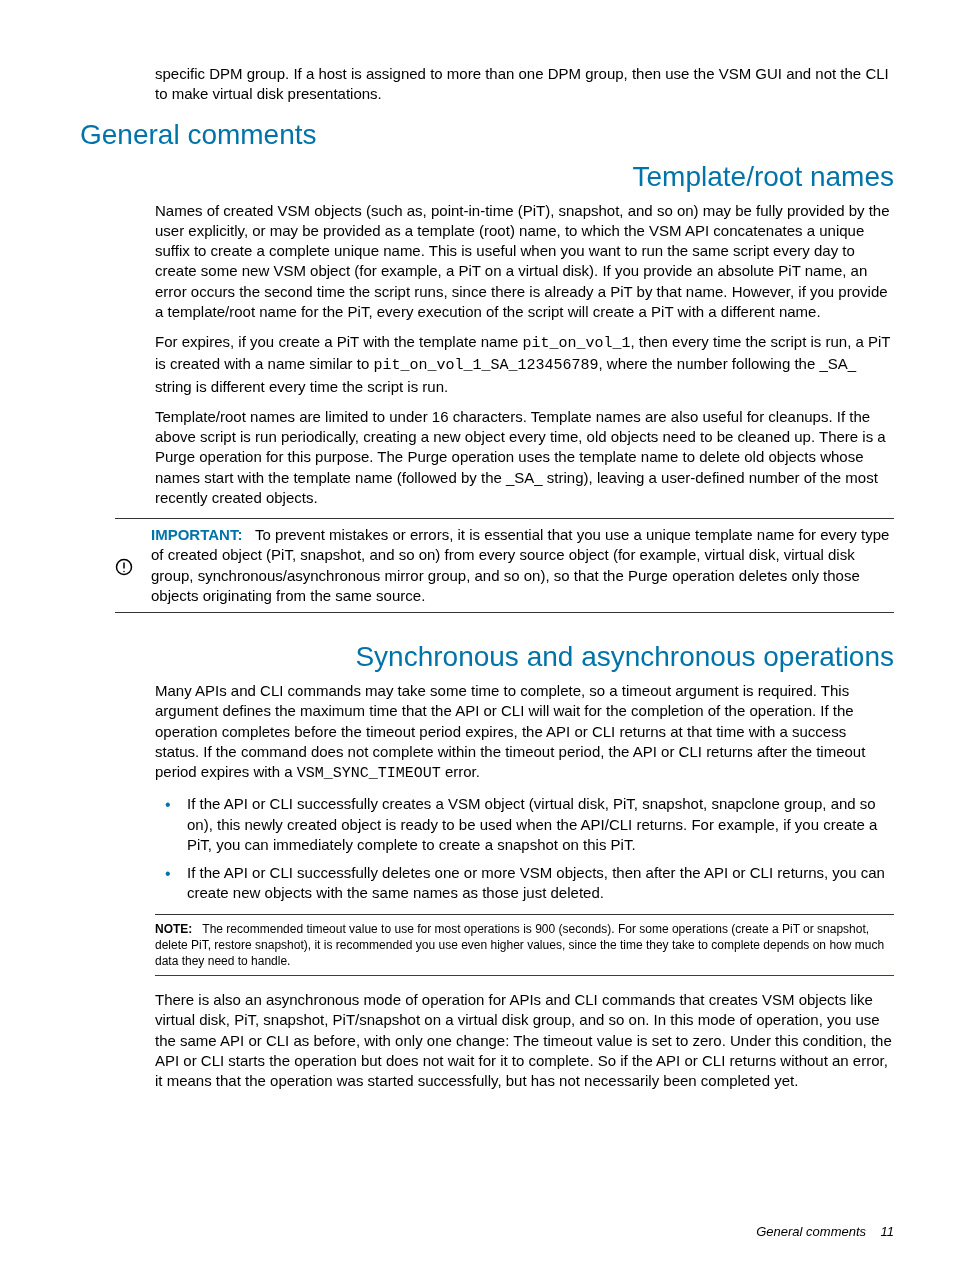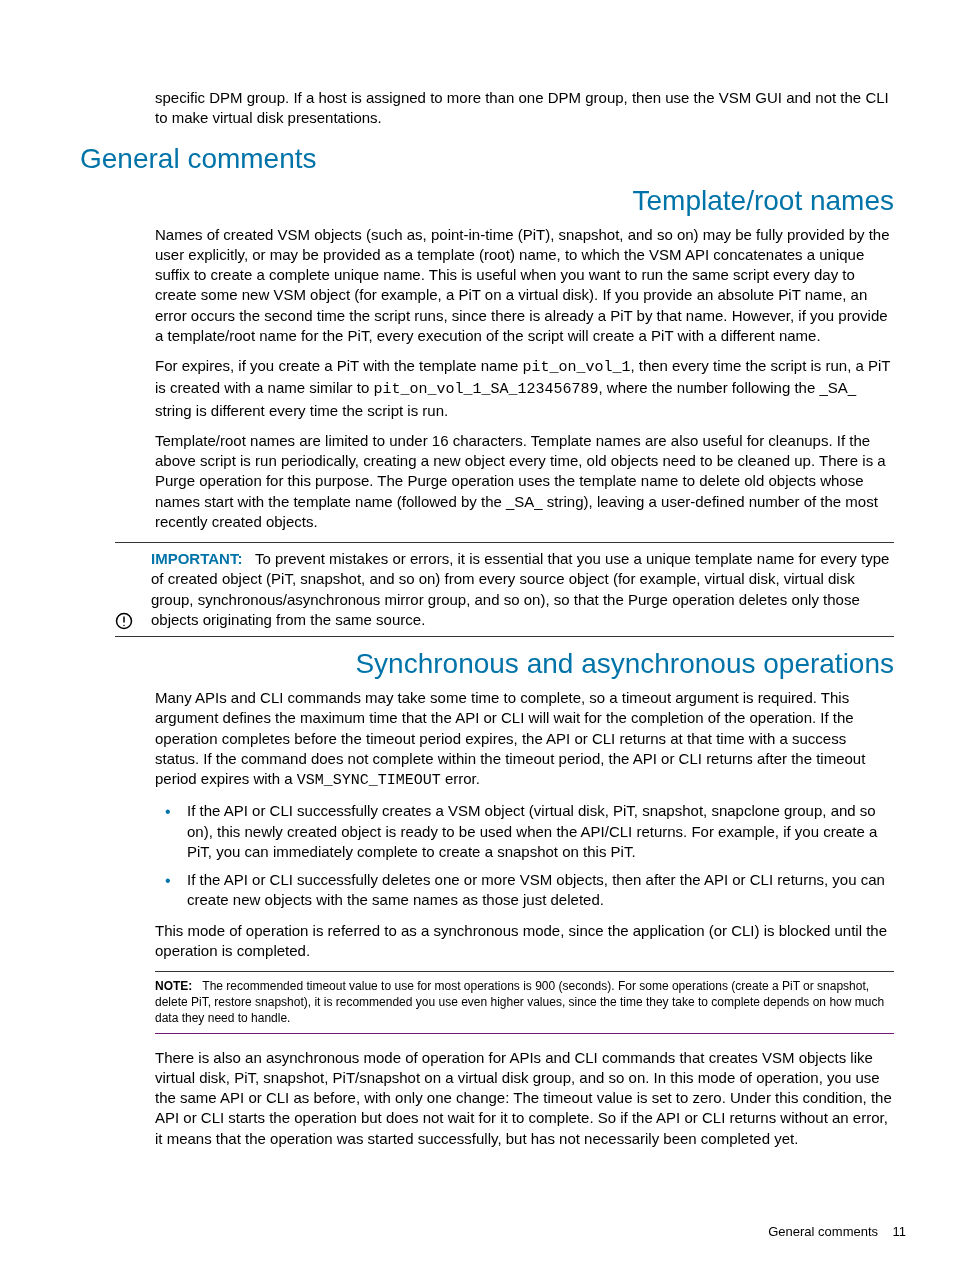--- a/index.html
+++ b/index.html
@@ -5,21 +5,21 @@
   @page { margin: 0; }
   body {
     font-family: Arial, Helvetica, sans-serif;
     margin: 0;
     padding: 0;
     background: #fff;
     color: #000;
     width: 954px;
   }
   .page {
-    padding: 88px 60px 40px 80px;
+    padding: 64px 60px 40px 80px;
     box-sizing: border-box;
     width: 954px;
     position: relative;
     min-height: 1271px;
   }
   .content-indent {
     margin-left: 75px;
   }
   p {
     margin: 0 0 10px 0;
@@ -42,23 +42,23 @@
     text-align: right;
   }
   .mono {
     font-family: "Courier New", Courier, monospace;
     font-size: 15px;
   }
   .callout {
     border-top: 1px solid #333;
     border-bottom: 1px solid #333;
     padding: 6px 0 6px 0;
-    margin: 10px 0 11px 0;
+    margin: 10px 0 28px 0;
     display: flex;
-    align-items: flex-end;
+    align-items: center;
   }
   .callout-icon {
     flex: 0 0 36px;
     display:flex;
     justify-content:flex-start;
     padding-top:2px;
   }
   .callout-body {
     flex: 1;
     font-size: 15px;
@@ -94,22 +94,23 @@
   ul.bullets li::before {
     content: "•";
     color: #0073a8;
     position: absolute;
     left: -14px;
     font-size: 16px;
   }
   .footer {
     position: absolute;
     bottom: 32px;
-    right: 48px;
+    right: 60px;
     font-size: 13px;
+    font-style: italic;
   }
   svg.important-icon { width:18px; height:18px; }
 </style>
 </head>
 <body>
 
 <div class="page">
 
   <div class="content-indent">
     <p>specific DPM group. If a host is assigned to more than one DPM group, then use the VSM GUI and not the CLI to make virtual disk presentations.</p>
@@ -148,21 +149,20 @@
     <p>
       <span>Many APIs and CLI commands may take some time to complete, so a timeout argument is required. This argument defines the maximum time that the API or CLI will wait for the completion of the operation. If the operation completes before the timeout period expires, the API or CLI returns at that time with a success status. If the command does not complete within the timeout period, the API or CLI returns after the timeout period expires with a </span><span class="mono">VSM_SYNC_TIMEOUT</span><span> error.</span>
     </p>
 
 
     <ul class="bullets">
       <li>If the API or CLI successfully creates a VSM object (virtual disk, PiT, snapshot, snapclone group, and so on), this newly created object is ready to be used when the API/CLI returns. For example, if you create a PiT, you can immediately complete to create a snapshot on this PiT.</li>
       <li>If the API or CLI successfully deletes one or more VSM objects, then after the API or CLI returns, you can create new objects with the same names as those just deleted.</li>
     </ul>
 
-    <p>This mode of operation is referred to as a synchronous mode, since the application (or CLI) is blocked until the operation is completed.</p>
 
     <div class="callout-note">
       <span class="label-note">NOTE:</span>&nbsp;&nbsp;&nbsp;<span>The recommended timeout value to use for most operations is 900 (seconds). For some operations (create a PiT or snapshot, delete PiT, restore snapshot), it is recommended you use even higher values, since the time they take to complete depends on how much data they need to handle.</span>
     </div>
 
     <p>There is also an asynchronous mode of operation for APIs and CLI commands that creates VSM objects like virtual disk, PiT, snapshot, PiT/snapshot on a virtual disk group, and so on. In this mode of operation, you use the same API or CLI as before, with only one change: The timeout value is set to zero. Under this condition, the API or CLI starts the operation but does not wait for it to complete. So if the API or CLI returns without an error, it means that the operation was started successfully, but has not necessarily been completed yet.</p>
   </div>
 
   <div class="footer">
     <span>General comments</span>&nbsp;&nbsp;&nbsp;&nbsp;<span>11</span>

